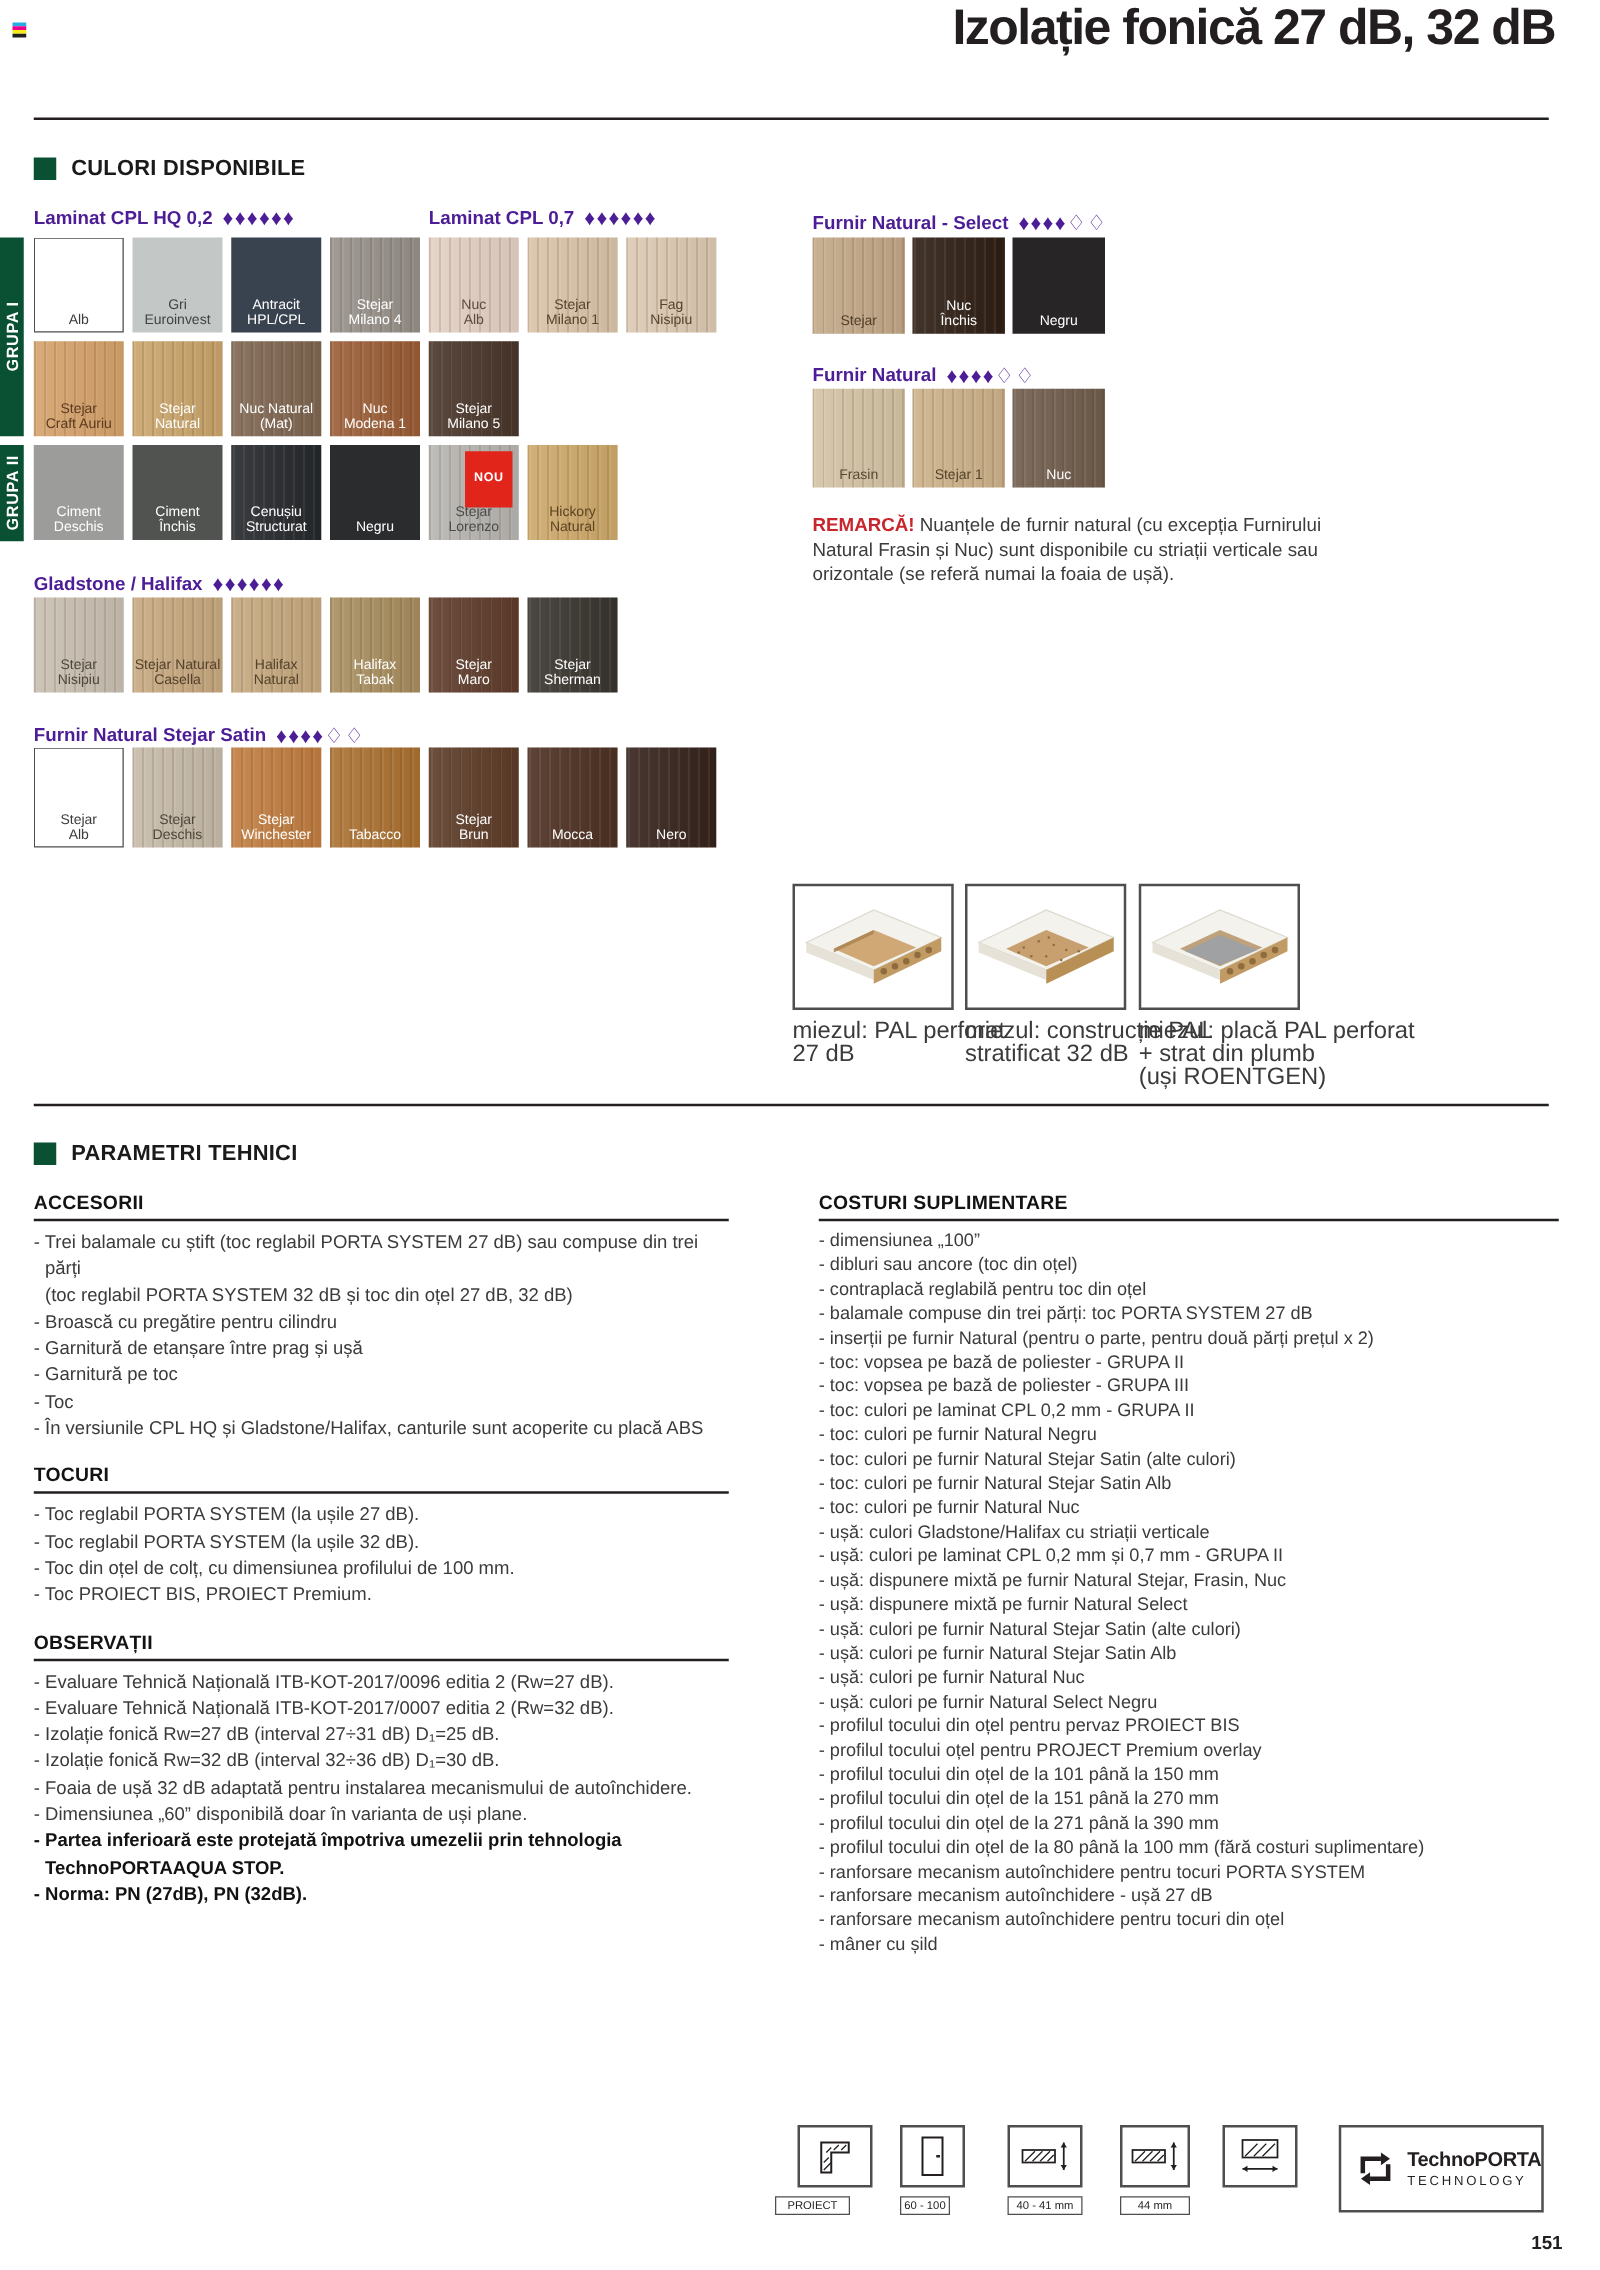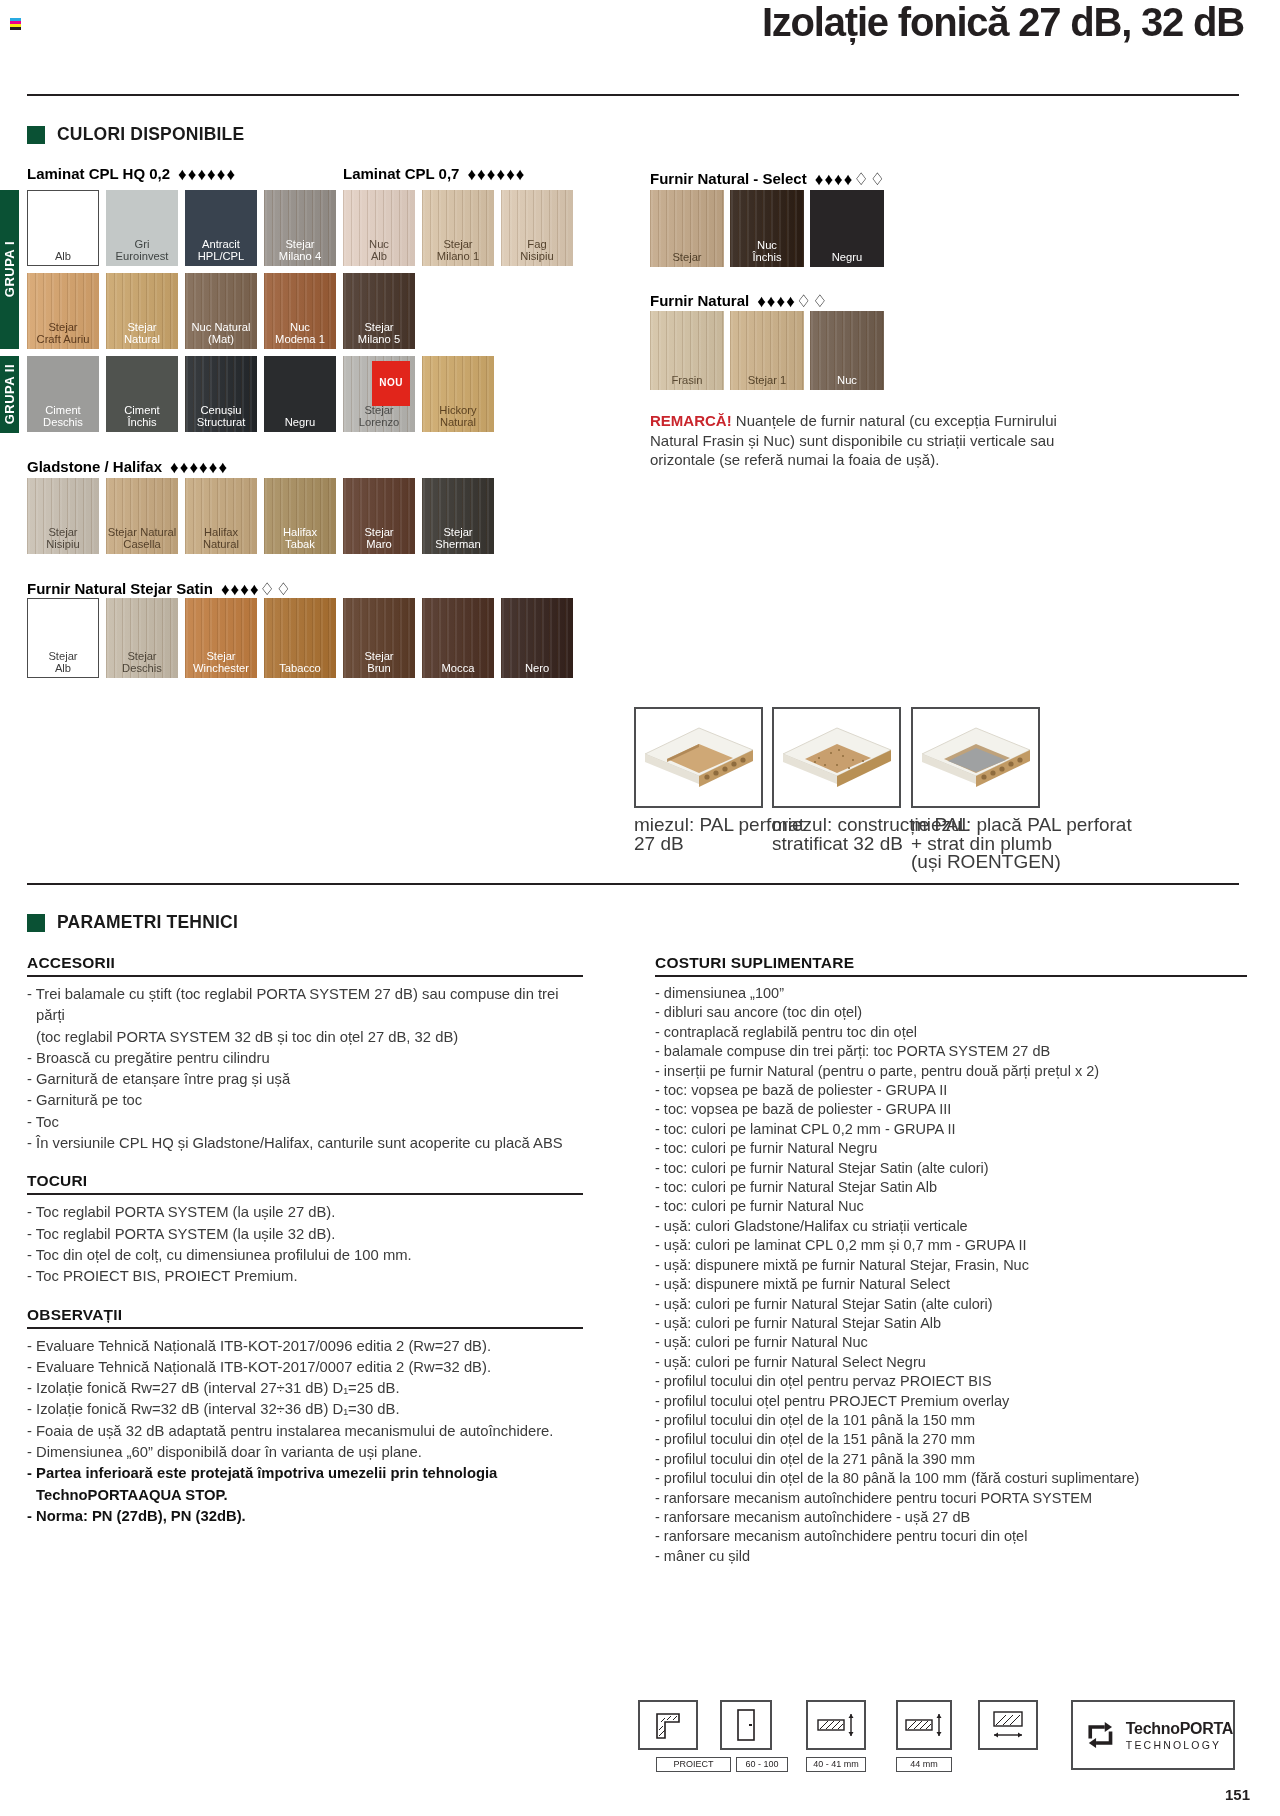--- a/index.html
+++ b/index.html
@@ -17,21 +17,21 @@
   .reg-mark i:nth-child(4){background:#231f20;}
   
   .title{position:absolute;top:0px;right:36px;margin:0;font-size:40px;font-weight:bold;
     letter-spacing:-1.2px;color:#231f20;white-space:nowrap;}
   .hr{position:absolute;left:27px;width:1212px;height:2px;background:#231f20;}
   
   .sec-head{position:absolute;display:flex;align-items:center;gap:12px;}
   .green-sq{width:18px;height:18px;background:#0a5134;display:inline-block;}
   .sec-title{font-size:17.5px;font-weight:bold;letter-spacing:.2px;color:#1a1a1a;}
   
-  .group-h{position:absolute;font-size:15px;font-weight:bold;white-space:nowrap;color:#000000;}
+  .group-h{position:absolute;font-size:15px;font-weight:bold;white-space:nowrap;color:#4c1d95;}
   .rating{margin-left:8px;font-size:17px;letter-spacing:1px;font-weight:normal;position:relative;top:1px;}
   
   .grupa{position:absolute;left:0;width:19px;background:#0a5134;color:#fff;
     display:flex;align-items:center;justify-content:center;}
   .grupa span{writing-mode:vertical-rl;transform:rotate(180deg);font-size:13px;font-weight:bold;letter-spacing:.5px;}
   
   .srow{position:absolute;display:flex;gap:7px;}
   .srow.gap6{gap:6px;}
   .swatch{position:relative;width:72px;height:76px;box-sizing:border-box;font-size:11.2px;
     line-height:12.6px;text-align:center;}
@@ -516,29 +516,29 @@
         <li>- mâner cu șild</li>
       </ul>
   </div>
 
   <div class="ic-box" style="left:638px;width:60px">
     <svg width="40" height="38" viewBox="0 0 40 38">
       <path d="M9 32 V8 h22 v8 h-14 v16 z" fill="none" stroke="#231f20" stroke-width="1.6"></path>
       <path d="M11 30 l6 -6 M11 24 l4 -4 M13 16 l4 -4 M19 14 l4 -4 M25 14 l4 -4" stroke="#231f20" stroke-width="1"></path>
     </svg>
   </div>
-  <div class="ic-label" style="left:656px;width:75px">PROIECT</div>
+  <div class="ic-label" style="left:620px;width:60px">PROIECT</div>
 
   <div class="ic-box" style="left:720px;width:52px">
     <svg width="36" height="38" viewBox="0 0 36 38">
       <rect x="10" y="4" width="16" height="30" fill="none" stroke="#231f20" stroke-width="1.6"></rect>
       <line x1="21" y1="19" x2="24" y2="19" stroke="#231f20" stroke-width="2"></line>
     </svg>
   </div>
-  <div class="ic-label" style="left:736px;width:52px">60 - 100</div>
+  <div class="ic-label" style="left:720px;width:40px">60 - 100</div>
 
   <div class="ic-box" style="left:806px;width:60px">
     <svg width="44" height="38" viewBox="0 0 44 38">
       <rect x="4" y="14" width="26" height="10" fill="none" stroke="#231f20" stroke-width="1.4"></rect>
       <path d="M6 23 l8 -8 M12 23 l8 -8 M18 23 l8 -8 M24 23 l5 -5" stroke="#231f20" stroke-width="1"></path>
       <line x1="37" y1="8" x2="37" y2="30" stroke="#231f20" stroke-width="1.4"></line>
       <path d="M37 8 l-2.5 4 h5 z M37 30 l-2.5 -4 h5 z" fill="#231f20"></path>
     </svg>
   </div>
   <div class="ic-label" style="left:806px;width:60px">40 - 41 mm</div>

